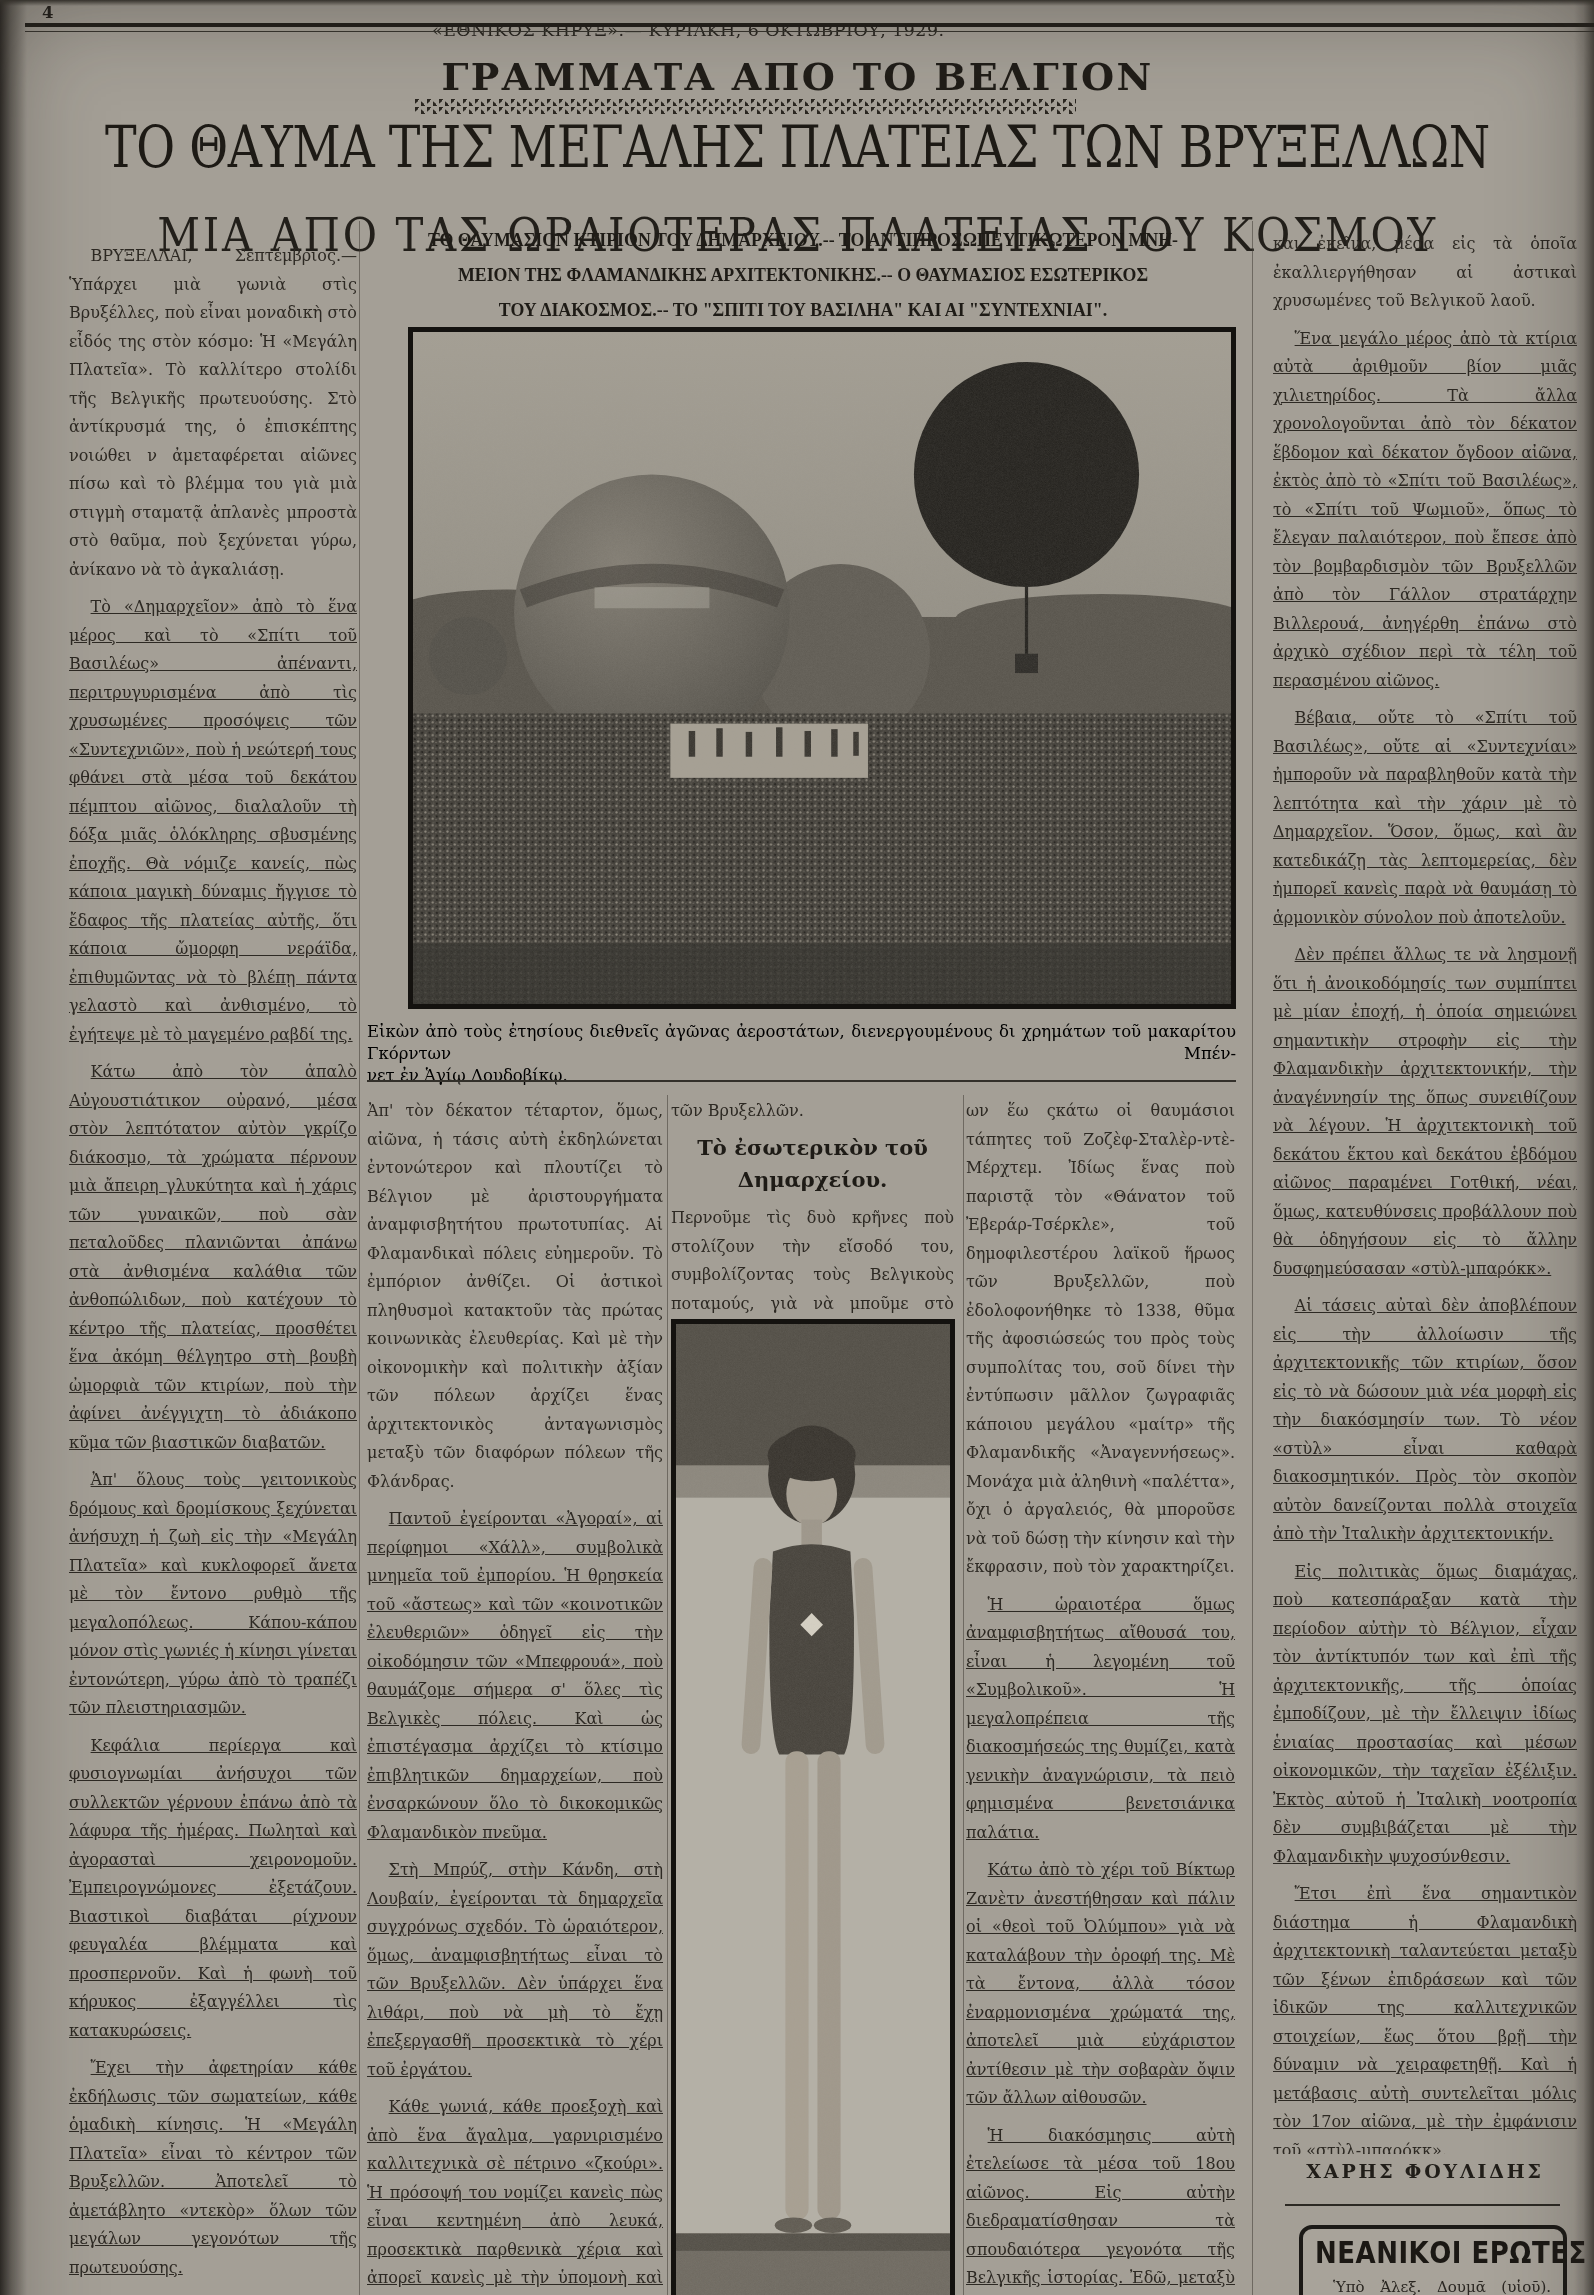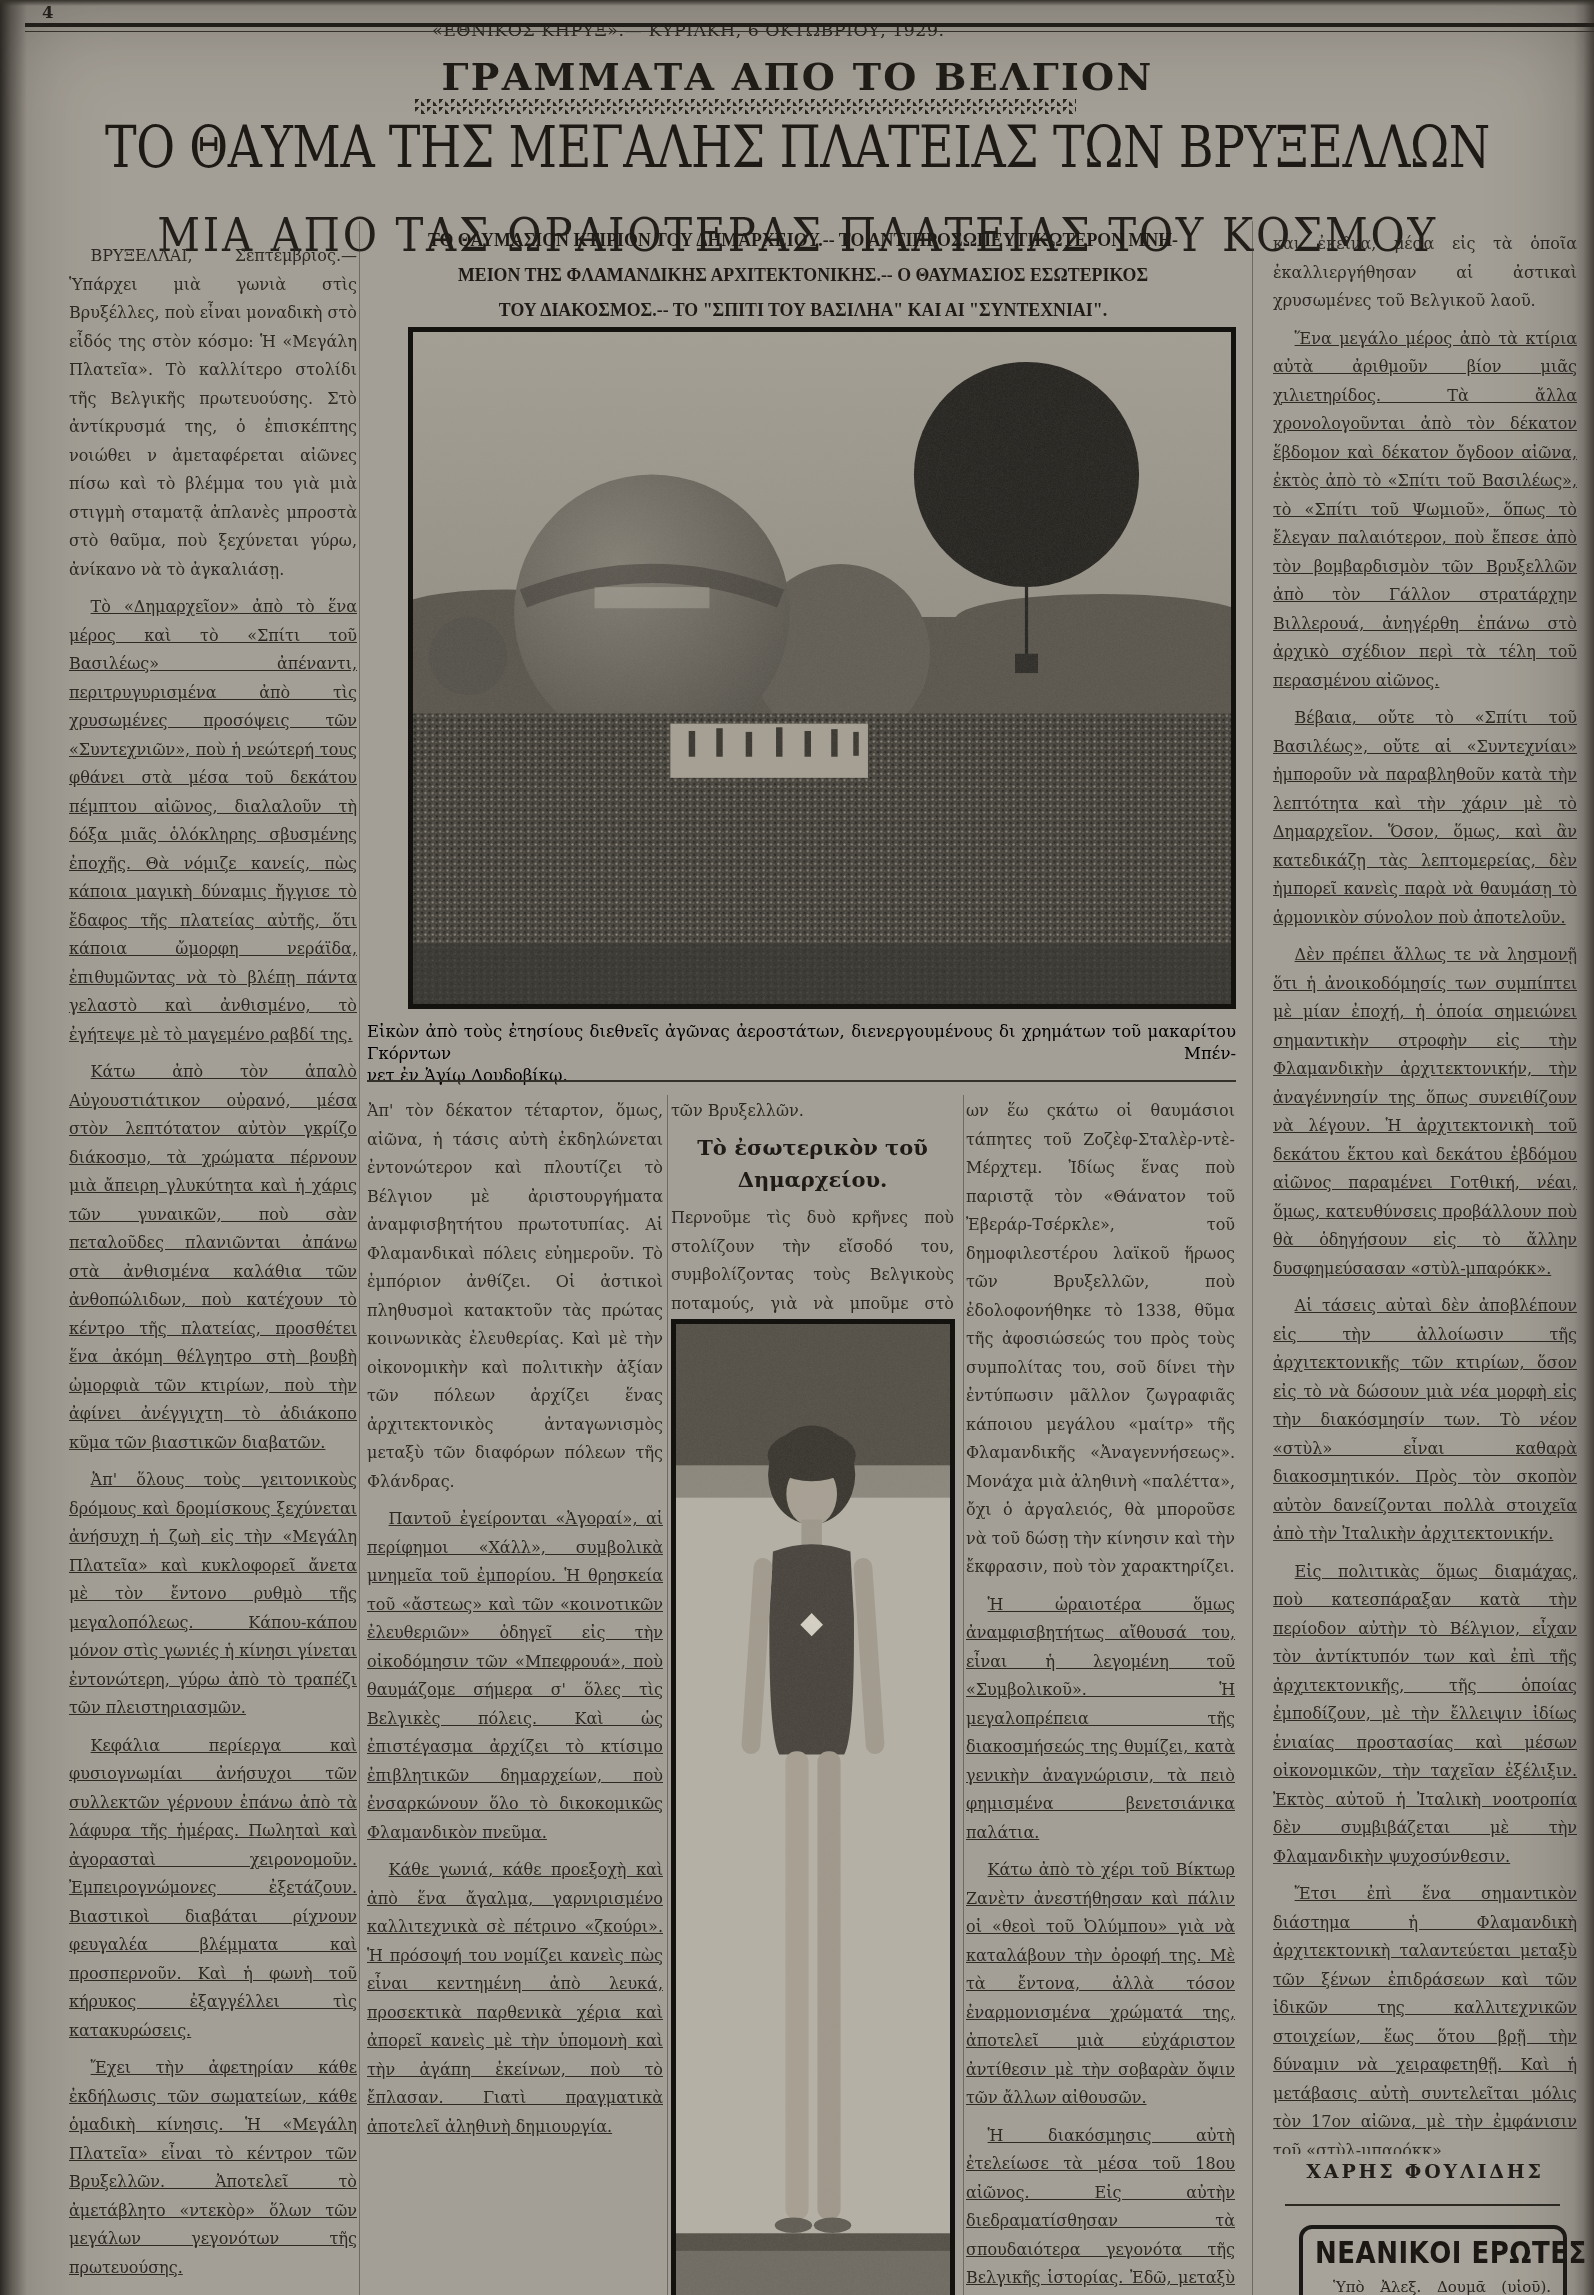--- a/index.html
+++ b/index.html
@@ -183,20 +183,21 @@
         <p>Κεφάλια περίεργα καὶ φυσιογνωμίαι ἀνήσυχοι τῶν συλλεκτῶν γέρνουν ἐπάνω ἀπὸ τὰ λάφυρα τῆς ἡμέρας. Πωληταὶ καὶ ἀγορασταὶ χειρονομοῦν. Ἐμπειρογνώμονες ἐξετάζουν. Βιαστικοὶ διαβάται ρίχνουν φευγαλέα βλέμματα καὶ προσπερνοῦν. Καὶ ἡ φωνὴ τοῦ κήρυκος ἐξαγγέλλει τὶς κατακυρώσεις.</p>
         <p>Ἔχει τὴν ἀφετηρίαν κάθε ἐκδήλωσις τῶν σωματείων, κάθε ὁμαδικὴ κίνησις. Ἡ «Μεγάλη Πλατεῖα» εἶναι τὸ κέντρον τῶν Βρυξελλῶν. Ἀποτελεῖ τὸ ἀμετάβλητο «ντεκὸρ» ὅλων τῶν μεγάλων γεγονότων τῆς πρωτευούσης.</p>
       </div>
     <h3 class="sec-head">Τὸ Δημαρχεῖον</h3>
 
   </section>
 
   <section class="col col2 cont">
       <p>Ἀπ' τὸν δέκατον τέταρτον, ὅμως, αἰῶνα, ἡ τάσις αὐτὴ ἐκδηλώνεται ἐντονώτερον καὶ πλουτίζει τὸ Βέλγιον μὲ ἀριστουργήματα ἀναμφισβητήτου πρωτοτυπίας. Αἱ Φλαμανδικαὶ πόλεις εὐημεροῦν. Τὸ ἐμπόριον ἀνθίζει. Οἱ ἀστικοὶ πληθυσμοὶ κατακτοῦν τὰς πρώτας κοινωνικὰς ἐλευθερίας. Καὶ μὲ τὴν οἰκονομικὴν καὶ πολιτικὴν ἀξίαν τῶν πόλεων ἀρχίζει ἕνας ἀρχιτεκτονικὸς ἀνταγωνισμὸς μεταξὺ τῶν διαφόρων πόλεων τῆς Φλάνδρας.</p>
       <p>Παντοῦ ἐγείρονται «Ἀγοραί», αἱ περίφημοι «Χάλλ», συμβολικὰ μνημεῖα τοῦ ἐμπορίου. Ἡ θρησκεία τοῦ «ἄστεως» καὶ τῶν «κοινοτικῶν ἐλευθεριῶν» ὁδηγεῖ εἰς τὴν οἰκοδόμησιν τῶν «Μπεφρουά», ποὺ θαυμάζομε σήμερα σ' ὅλες τὶς Βελγικὲς πόλεις. Καὶ ὡς ἐπιστέγασμα ἀρχίζει τὸ κτίσιμο ἐπιβλητικῶν δημαρχείων, ποὺ ἐνσαρκώνουν ὅλο τὸ δικοκομικῶς Φλαμανδικὸν πνεῦμα.</p>
+      <p>Στὴ Μπρύζ, στὴν Κάνδη, στὴ Λουβαίν, ἐγείρονται τὰ δημαρχεῖα συγχρόνως σχεδόν. Τὸ ὡραιότερον, ὅμως, ἀναμφισβητήτως εἶναι τὸ τῶν Βρυξελλῶν. Δὲν ὑπάρχει ἕνα λιθάρι, ποὺ νὰ μὴ τὸ ἔχῃ ἐπεξεργασθῆ προσεκτικὰ τὸ χέρι τοῦ ἐργάτου.</p>
       <p>Κάθε γωνιά, κάθε προεξοχὴ καὶ ἀπὸ ἕνα ἄγαλμα, γαρνιρισμένο καλλιτεχνικὰ σὲ πέτρινο «ζκούρι». Ἡ πρόσοψή του νομίζει κανεὶς πὼς εἶναι κεντημένη ἀπὸ λευκά, προσεκτικὰ παρθενικὰ χέρια καὶ ἀπορεῖ κανεὶς μὲ τὴν ὑπομονὴ καὶ τὴν ἀγάπη ἐκείνων, ποὺ τὸ ἔπλασαν. Γιατὶ πραγματικὰ ἀποτελεῖ ἀληθινὴ δημιουργία.</p>
     </section>
 
   <section class="col col3top cont">
     <p>τῶν Βρυξελλῶν.</p>
     <h3 class="sec-head-sm">Τὸ ἐσωτερικὸν τοῦ Δημαρχείου.</h3>
     <div>
         <p>Περνοῦμε τὶς δυὸ κρῆνες ποὺ στολίζουν τὴν εἴσοδό του, συμβολίζοντας τοὺς Βελγικοὺς ποταμούς, γιὰ νὰ μποῦμε στὸ Δημαρχεῖον. Ὁ ἐσωτερικός του διάκοσμος δὲν παρουσιάζει βέβαια τὸν πλοῦτον ἄλλων Δημαρχείων, ὅπως ἐπὶ παραδείγματι τοῦ Παρισινοῦ. Ὑπάρχουν ἐν τούτοις αἴθουσαι, ποὺ συγκεντρώνουν τὸ ἐνδιαφέρον καὶ πολλάκις τὸν θαυμασμόν.</p>
       </div>
   </section>

